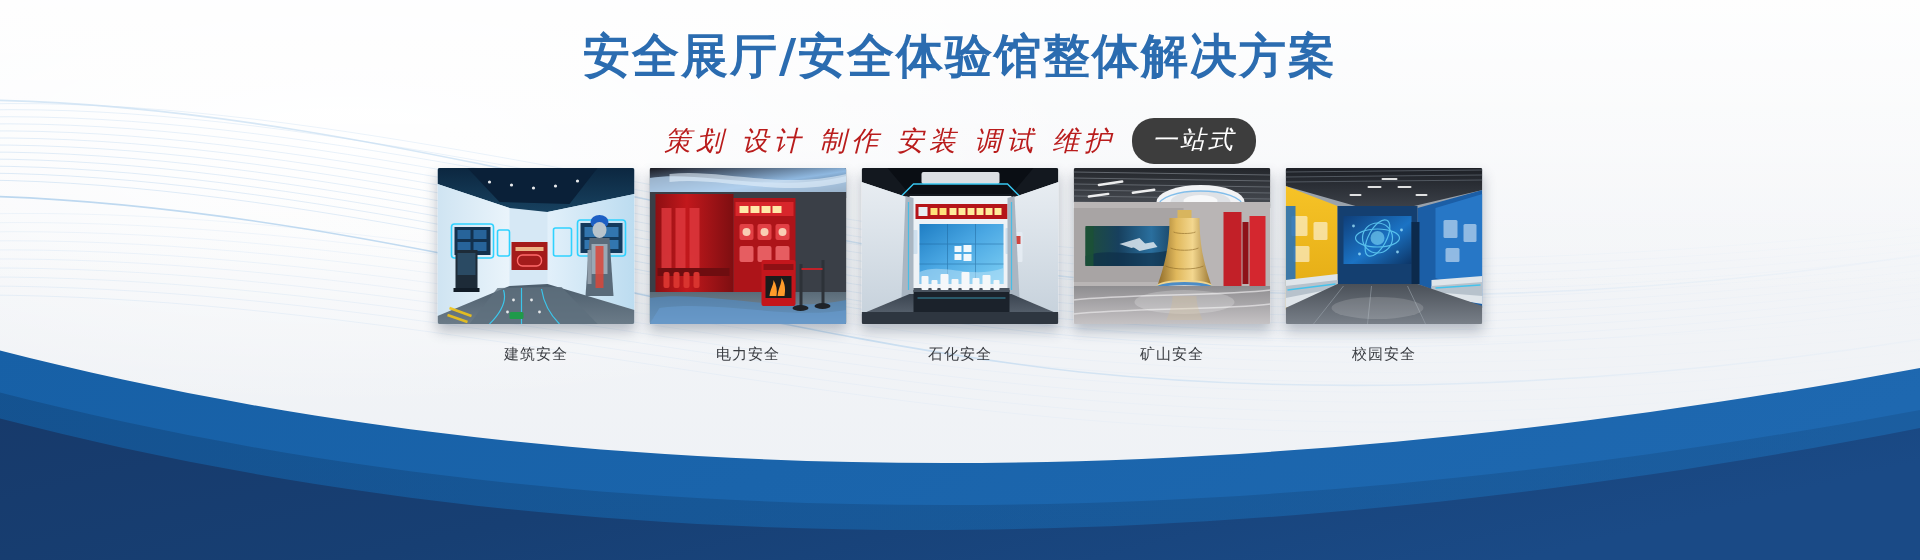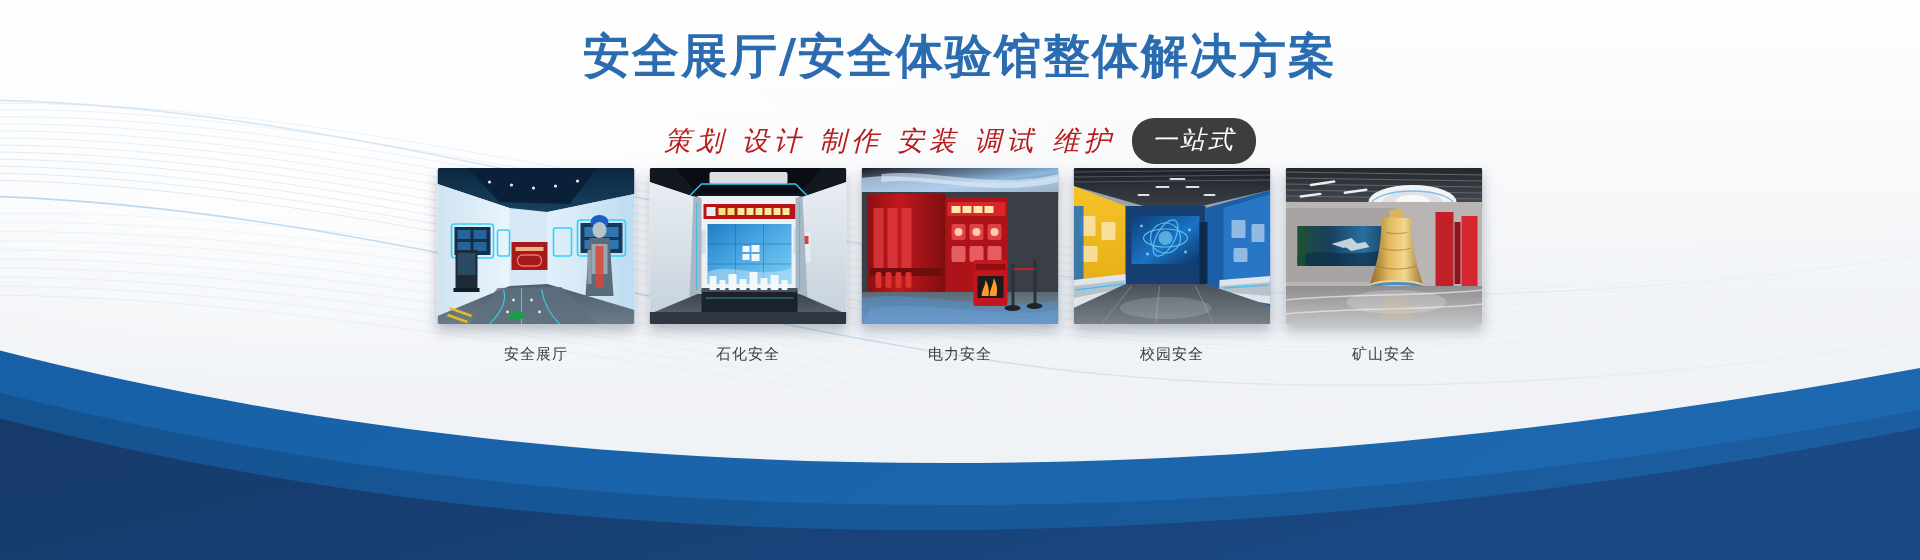--- a/index.html
+++ b/index.html
@@ -280,21 +280,109 @@
                 <circle cx="102" cy="144" r="1.4"></circle>
             </g>
 
             <g stroke="#f0c419" stroke-width="2.4" opacity="0.9">
               <path d="M12,140 L34,148"></path>
                 <path d="M10,147 L30,154"></path>
             </g>
             <rect x="72" y="144" width="14" height="7" rx="1.5" fill="#1f9a4a"></rect>
           </svg>
         </div>
-        <div class="caption">安全展厅</div>
+        <div class="caption">建筑安全</div>
+      </div>
+
+      <div class="card">
+        <div class="thumb">
+          <svg viewBox="0 0 197 156" preserveAspectRatio="none">
+            <defs>
+              <linearGradient id="c2red" x1="0" y1="0" x2="1" y2="0">
+                <stop offset="0%" stop-color="#8d0f12"></stop>
+                  <stop offset="40%" stop-color="#c2181c"></stop>
+                  <stop offset="100%" stop-color="#7d0e11"></stop>
+              </linearGradient>
+              <linearGradient id="c2floor" x1="0" y1="0" x2="0" y2="1">
+                <stop offset="0%" stop-color="#5a6b78"></stop>
+                  <stop offset="100%" stop-color="#8496a3"></stop>
+              </linearGradient>
+              <linearGradient id="c2ceil" x1="0" y1="0" x2="1" y2="1">
+                <stop offset="0%" stop-color="#1a1a22"></stop>
+                  <stop offset="55%" stop-color="#8fb8e0"></stop>
+                  <stop offset="100%" stop-color="#232a33"></stop>
+              </linearGradient>
+            </defs>
+            <rect width="197" height="156" fill="#2a2f36"></rect>
+
+            <polygon points="0,0 197,0 197,30 0,24" fill="url(#c2ceil)"></polygon>
+            <path d="M0,10 C 50,2 120,26 197,8 L197,28 C 120,44 50,20 0,28 Z" fill="#b9d6f0" opacity="0.75"></path>
+            <path d="M20,6 C 70,0 130,22 197,6 L197,14 C 130,30 70,8 20,14 Z" fill="#e5f0fa" opacity="0.6"></path>
+
+            <rect x="0" y="24" width="197" height="100" fill="#3a3f47"></rect>
+
+            <rect x="6" y="26" width="78" height="100" fill="url(#c2red)"></rect>
+            <rect x="84" y="30" width="62" height="94" fill="#ad1419"></rect>
+
+            <rect x="86" y="34" width="58" height="14" fill="#d8262b"></rect>
+            <g fill="#ffe9a8">
+              <rect x="90" y="38" width="9" height="7"></rect>
+                <rect x="101" y="38" width="9" height="7"></rect>
+              <rect x="112" y="38" width="9" height="7"></rect>
+                <rect x="123" y="38" width="9" height="7"></rect>
+            </g>
+
+            <g>
+              <rect x="90" y="56" width="14" height="16" rx="2" fill="#e8454a" opacity="0.9"></rect>
+              <rect x="108" y="56" width="14" height="16" rx="2" fill="#e8454a" opacity="0.9"></rect>
+              <rect x="126" y="56" width="14" height="16" rx="2" fill="#e8454a" opacity="0.9"></rect>
+              <rect x="90" y="78" width="14" height="16" rx="2" fill="#f06a6e" opacity="0.85"></rect>
+              <rect x="108" y="78" width="14" height="16" rx="2" fill="#f06a6e" opacity="0.85"></rect>
+              <rect x="126" y="78" width="14" height="16" rx="2" fill="#f06a6e" opacity="0.85"></rect>
+              <circle cx="97" cy="64" r="4" fill="#fff0d0" opacity="0.8"></circle>
+              <circle cx="115" cy="64" r="4" fill="#fff0d0" opacity="0.8"></circle>
+              <circle cx="133" cy="64" r="4" fill="#fff0d0" opacity="0.8"></circle>
+            </g>
+
+            <g fill="#e03a3f" opacity="0.8">
+              <rect x="12" y="40" width="10" height="60"></rect>
+              <rect x="26" y="40" width="10" height="60"></rect>
+              <rect x="40" y="40" width="10" height="60"></rect>
+            </g>
+            <rect x="8" y="100" width="72" height="8" fill="#6e0d10"></rect>
+
+            <g fill="#d9342f">
+              <rect x="14" y="104" width="6" height="16" rx="2"></rect>
+              <rect x="24" y="104" width="6" height="16" rx="2"></rect>
+              <rect x="34" y="104" width="6" height="16" rx="2"></rect>
+              <rect x="44" y="104" width="6" height="16" rx="2"></rect>
+            </g>
+
+            <polygon points="0,124 197,124 197,156 0,156" fill="url(#c2floor)"></polygon>
+            <path d="M0,130 C 60,122 130,146 197,132 L197,156 L0,156 Z" fill="#4e8fd0" opacity="0.55"></path>
+            <path d="M10,140 C 70,132 140,152 197,142 L197,156 L0,156 Z" fill="#6ba3dd" opacity="0.4"></path>
+
+            <rect x="112" y="92" width="34" height="46" rx="2" fill="#c4161c"></rect>
+            <rect x="116" y="108" width="26" height="22" fill="#1b1b1b"></rect>
+            <g fill="#ff9b2a">
+              <path d="M120,128 C 121,120 124,118 124,112 C 127,117 128,122 127,128 Z"></path>
+              <path d="M128,128 C 129,119 132,117 132,110 C 136,116 136,122 135,128 Z"></path>
+            </g>
+            <rect x="114" y="96" width="30" height="6" fill="#8f1014"></rect>
+
+            <g>
+              <rect x="150" y="96" width="3" height="42" fill="#2d3238"></rect>
+              <ellipse cx="151" cy="140" rx="8" ry="3" fill="#1f2328"></ellipse>
+              <rect x="172" y="92" width="3" height="44" fill="#2d3238"></rect>
+              <ellipse cx="173" cy="138" rx="8" ry="3" fill="#1f2328"></ellipse>
+              <rect x="152" y="100" width="21" height="2" fill="#c0222a"></rect>
+            </g>
+          </svg>
+        </div>
+        <div class="caption">电力安全</div>
       </div>
 
       <div class="card">
         <div class="thumb">
           <svg viewBox="0 0 197 156" preserveAspectRatio="none">
             <defs>
               <linearGradient id="c3screen" x1="0" y1="0" x2="1" y2="1">
                 <stop offset="0%" stop-color="#1f7ec4"></stop>
                   <stop offset="45%" stop-color="#4aa7e3"></stop>
                   <stop offset="100%" stop-color="#7fd0f4"></stop>
@@ -385,202 +473,20 @@
             </g>
           </svg>
         </div>
         <div class="caption">石化安全</div>
       </div>
 
       <div class="card">
         <div class="thumb">
           <svg viewBox="0 0 197 156" preserveAspectRatio="none">
             <defs>
-              <linearGradient id="c2red" x1="0" y1="0" x2="1" y2="0">
-                <stop offset="0%" stop-color="#8d0f12"></stop>
-                  <stop offset="40%" stop-color="#c2181c"></stop>
-                  <stop offset="100%" stop-color="#7d0e11"></stop>
-              </linearGradient>
-              <linearGradient id="c2floor" x1="0" y1="0" x2="0" y2="1">
-                <stop offset="0%" stop-color="#5a6b78"></stop>
-                  <stop offset="100%" stop-color="#8496a3"></stop>
-              </linearGradient>
-              <linearGradient id="c2ceil" x1="0" y1="0" x2="1" y2="1">
-                <stop offset="0%" stop-color="#1a1a22"></stop>
-                  <stop offset="55%" stop-color="#8fb8e0"></stop>
-                  <stop offset="100%" stop-color="#232a33"></stop>
-              </linearGradient>
-            </defs>
-            <rect width="197" height="156" fill="#2a2f36"></rect>
-
-            <polygon points="0,0 197,0 197,30 0,24" fill="url(#c2ceil)"></polygon>
-            <path d="M0,10 C 50,2 120,26 197,8 L197,28 C 120,44 50,20 0,28 Z" fill="#b9d6f0" opacity="0.75"></path>
-            <path d="M20,6 C 70,0 130,22 197,6 L197,14 C 130,30 70,8 20,14 Z" fill="#e5f0fa" opacity="0.6"></path>
-
-            <rect x="0" y="24" width="197" height="100" fill="#3a3f47"></rect>
-
-            <rect x="6" y="26" width="78" height="100" fill="url(#c2red)"></rect>
-            <rect x="84" y="30" width="62" height="94" fill="#ad1419"></rect>
-
-            <rect x="86" y="34" width="58" height="14" fill="#d8262b"></rect>
-            <g fill="#ffe9a8">
-              <rect x="90" y="38" width="9" height="7"></rect>
-                <rect x="101" y="38" width="9" height="7"></rect>
-              <rect x="112" y="38" width="9" height="7"></rect>
-                <rect x="123" y="38" width="9" height="7"></rect>
-            </g>
-
-            <g>
-              <rect x="90" y="56" width="14" height="16" rx="2" fill="#e8454a" opacity="0.9"></rect>
-              <rect x="108" y="56" width="14" height="16" rx="2" fill="#e8454a" opacity="0.9"></rect>
-              <rect x="126" y="56" width="14" height="16" rx="2" fill="#e8454a" opacity="0.9"></rect>
-              <rect x="90" y="78" width="14" height="16" rx="2" fill="#f06a6e" opacity="0.85"></rect>
-              <rect x="108" y="78" width="14" height="16" rx="2" fill="#f06a6e" opacity="0.85"></rect>
-              <rect x="126" y="78" width="14" height="16" rx="2" fill="#f06a6e" opacity="0.85"></rect>
-              <circle cx="97" cy="64" r="4" fill="#fff0d0" opacity="0.8"></circle>
-              <circle cx="115" cy="64" r="4" fill="#fff0d0" opacity="0.8"></circle>
-              <circle cx="133" cy="64" r="4" fill="#fff0d0" opacity="0.8"></circle>
-            </g>
-
-            <g fill="#e03a3f" opacity="0.8">
-              <rect x="12" y="40" width="10" height="60"></rect>
-              <rect x="26" y="40" width="10" height="60"></rect>
-              <rect x="40" y="40" width="10" height="60"></rect>
-            </g>
-            <rect x="8" y="100" width="72" height="8" fill="#6e0d10"></rect>
-
-            <g fill="#d9342f">
-              <rect x="14" y="104" width="6" height="16" rx="2"></rect>
-              <rect x="24" y="104" width="6" height="16" rx="2"></rect>
-              <rect x="34" y="104" width="6" height="16" rx="2"></rect>
-              <rect x="44" y="104" width="6" height="16" rx="2"></rect>
-            </g>
-
-            <polygon points="0,124 197,124 197,156 0,156" fill="url(#c2floor)"></polygon>
-            <path d="M0,130 C 60,122 130,146 197,132 L197,156 L0,156 Z" fill="#4e8fd0" opacity="0.55"></path>
-            <path d="M10,140 C 70,132 140,152 197,142 L197,156 L0,156 Z" fill="#6ba3dd" opacity="0.4"></path>
-
-            <rect x="112" y="92" width="34" height="46" rx="2" fill="#c4161c"></rect>
-            <rect x="116" y="108" width="26" height="22" fill="#1b1b1b"></rect>
-            <g fill="#ff9b2a">
-              <path d="M120,128 C 121,120 124,118 124,112 C 127,117 128,122 127,128 Z"></path>
-              <path d="M128,128 C 129,119 132,117 132,110 C 136,116 136,122 135,128 Z"></path>
-            </g>
-            <rect x="114" y="96" width="30" height="6" fill="#8f1014"></rect>
-
-            <g>
-              <rect x="150" y="96" width="3" height="42" fill="#2d3238"></rect>
-              <ellipse cx="151" cy="140" rx="8" ry="3" fill="#1f2328"></ellipse>
-              <rect x="172" y="92" width="3" height="44" fill="#2d3238"></rect>
-              <ellipse cx="173" cy="138" rx="8" ry="3" fill="#1f2328"></ellipse>
-              <rect x="152" y="100" width="21" height="2" fill="#c0222a"></rect>
-            </g>
-          </svg>
-        </div>
-        <div class="caption">电力安全</div>
-      </div>
-
-      <div class="card">
-        <div class="thumb">
-          <svg viewBox="0 0 197 156" preserveAspectRatio="none">
-            <defs>
-              <linearGradient id="c5floor" x1="0" y1="0" x2="0" y2="1">
-                <stop offset="0%" stop-color="#4a5058"></stop>
-                  <stop offset="100%" stop-color="#787f88"></stop>
-              </linearGradient>
-              <linearGradient id="c5ceil" x1="0" y1="0" x2="0" y2="1">
-                <stop offset="0%" stop-color="#1d2026"></stop>
-                  <stop offset="100%" stop-color="#3c4149"></stop>
-              </linearGradient>
-              <linearGradient id="c5yellow" x1="0" y1="0" x2="0" y2="1">
-                <stop offset="0%" stop-color="#f6c327"></stop>
-                  <stop offset="100%" stop-color="#e2a912"></stop>
-              </linearGradient>
-              <linearGradient id="c5blue" x1="0" y1="0" x2="1" y2="1">
-                <stop offset="0%" stop-color="#0f3f7a"></stop>
-                  <stop offset="55%" stop-color="#1b73c4"></stop>
-                  <stop offset="100%" stop-color="#0d3566"></stop>
-              </linearGradient>
-            </defs>
-            <rect width="197" height="156" fill="#9aa2ab"></rect>
-
-            <polygon points="0,0 197,0 197,22 120,40 70,38 0,18" fill="url(#c5ceil)"></polygon>
-            <g stroke="#5d646d" stroke-width="1" opacity="0.8">
-              <path d="M0,4 L197,2"></path>
-                <path d="M0,9 L197,7"></path>
-                <path d="M0,14 L197,12"></path>
-            </g>
-            <g fill="#ffffff" opacity="0.85">
-              <rect x="96" y="10" width="16" height="2" rx="1"></rect>
-              <rect x="82" y="18" width="14" height="2" rx="1"></rect>
-              <rect x="112" y="18" width="14" height="2" rx="1"></rect>
-              <rect x="64" y="26" width="12" height="2" rx="1"></rect>
-              <rect x="130" y="26" width="12" height="2" rx="1"></rect>
-            </g>
-
-            <polygon points="0,18 52,38 52,116 0,142" fill="url(#c5yellow)"></polygon>
-            <g fill="#ffffff" opacity="0.55">
-              <rect x="6" y="48" width="16" height="20" rx="1.5"></rect>
-              <rect x="28" y="54" width="14" height="18" rx="1.5"></rect>
-              <rect x="8" y="78" width="16" height="16" rx="1.5"></rect>
-            </g>
-            <rect x="0" y="38" width="10" height="80" fill="#1d6fc0" opacity="0.85"></rect>
-
-            <polygon points="197,22 132,40 132,116 197,140" fill="#1b5ea6"></polygon>
-            <polygon points="197,26 150,40 150,110 197,128" fill="#2a7dce" opacity="0.8"></polygon>
-            <g fill="#d8e8f7" opacity="0.6">
-              <rect x="158" y="52" width="14" height="18" rx="1.5"></rect>
-              <rect x="178" y="56" width="13" height="18" rx="1.5"></rect>
-              <rect x="160" y="80" width="14" height="14" rx="1.5"></rect>
-            </g>
-
-            <rect x="52" y="38" width="80" height="78" fill="#143f70"></rect>
-            <rect x="58" y="48" width="68" height="48" fill="url(#c5blue)"></rect>
-            <g fill="none" stroke="#5fc9f2" stroke-width="1.2" opacity="0.9">
-              <circle cx="92" cy="70" r="15"></circle>
-              <ellipse cx="92" cy="70" rx="22" ry="9"></ellipse>
-              <ellipse cx="92" cy="70" rx="9" ry="20" transform="rotate(28 92 70)"></ellipse>
-            </g>
-            <circle cx="92" cy="70" r="7" fill="#7fd9f6" opacity="0.6"></circle>
-            <g fill="#9fe2fa" opacity="0.8">
-              <circle cx="68" cy="58" r="1.4"></circle>
-                <circle cx="116" cy="62" r="1.4"></circle>
-              <circle cx="74" cy="86" r="1.4"></circle>
-                <circle cx="112" cy="84" r="1.4"></circle>
-            </g>
-
-            <rect x="126" y="54" width="8" height="62" fill="#0c2a4c"></rect>
-
-            <polygon points="0,112 52,106 52,126 0,140" fill="#dfe5ea"></polygon>
-            <polygon points="0,118 52,112 52,120 0,130" fill="#b7c2cc"></polygon>
-            <g fill="none" stroke="#38c3f0" stroke-width="1.4" opacity="0.9">
-              <path d="M2,122 L50,116"></path>
-            </g>
-            <polygon points="197,108 146,112 146,128 197,136" fill="#dfe5ea"></polygon>
-            <polygon points="197,114 146,118 146,124 197,128" fill="#b7c2cc"></polygon>
-            <g fill="none" stroke="#38c3f0" stroke-width="1.4" opacity="0.9">
-              <path d="M150,120 L195,117"></path>
-            </g>
-
-            <polygon points="0,140 52,116 132,116 197,138 197,156 0,156" fill="url(#c5floor)"></polygon>
-            <g stroke="#99a2ab" stroke-width="1" opacity="0.6" fill="none">
-              <path d="M28,156 L58,118"></path>
-                <path d="M82,156 L86,118"></path>
-                <path d="M140,156 L122,118"></path>
-            </g>
-            <ellipse cx="92" cy="140" rx="46" ry="11" fill="#ffffff" opacity="0.15"></ellipse>
-          </svg>
-        </div>
-        <div class="caption">校园安全</div>
-      </div>
-
-      <div class="card">
-        <div class="thumb">
-          <svg viewBox="0 0 197 156" preserveAspectRatio="none">
-            <defs>
               <linearGradient id="c4bell" x1="0" y1="0" x2="1" y2="0">
                 <stop offset="0%" stop-color="#8d6a2a"></stop>
                   <stop offset="35%" stop-color="#e0b85c"></stop>
                 <stop offset="65%" stop-color="#f3d78f"></stop>
                   <stop offset="100%" stop-color="#9b7631"></stop>
               </linearGradient>
               <linearGradient id="c4floor" x1="0" y1="0" x2="0" y2="1">
                 <stop offset="0%" stop-color="#8e8d90"></stop>
                   <stop offset="100%" stop-color="#c5c2c4"></stop>
               </linearGradient>
@@ -654,15 +560,109 @@
               <path d="M0,146 C 54,140 150,142 197,136"></path>
             </g>
             <ellipse cx="111" cy="134" rx="50" ry="12" fill="#ffffff" opacity="0.22"></ellipse>
 
             <path d="M99,128 C 99,138 95,146 93,152 L129,152 C 127,146 123,138 123,128 Z" fill="#d8c08e" opacity="0.28"></path>
           </svg>
         </div>
         <div class="caption">矿山安全</div>
       </div>
 
+      <div class="card">
+        <div class="thumb">
+          <svg viewBox="0 0 197 156" preserveAspectRatio="none">
+            <defs>
+              <linearGradient id="c5floor" x1="0" y1="0" x2="0" y2="1">
+                <stop offset="0%" stop-color="#4a5058"></stop>
+                  <stop offset="100%" stop-color="#787f88"></stop>
+              </linearGradient>
+              <linearGradient id="c5ceil" x1="0" y1="0" x2="0" y2="1">
+                <stop offset="0%" stop-color="#1d2026"></stop>
+                  <stop offset="100%" stop-color="#3c4149"></stop>
+              </linearGradient>
+              <linearGradient id="c5yellow" x1="0" y1="0" x2="0" y2="1">
+                <stop offset="0%" stop-color="#f6c327"></stop>
+                  <stop offset="100%" stop-color="#e2a912"></stop>
+              </linearGradient>
+              <linearGradient id="c5blue" x1="0" y1="0" x2="1" y2="1">
+                <stop offset="0%" stop-color="#0f3f7a"></stop>
+                  <stop offset="55%" stop-color="#1b73c4"></stop>
+                  <stop offset="100%" stop-color="#0d3566"></stop>
+              </linearGradient>
+            </defs>
+            <rect width="197" height="156" fill="#9aa2ab"></rect>
+
+            <polygon points="0,0 197,0 197,22 120,40 70,38 0,18" fill="url(#c5ceil)"></polygon>
+            <g stroke="#5d646d" stroke-width="1" opacity="0.8">
+              <path d="M0,4 L197,2"></path>
+                <path d="M0,9 L197,7"></path>
+                <path d="M0,14 L197,12"></path>
+            </g>
+            <g fill="#ffffff" opacity="0.85">
+              <rect x="96" y="10" width="16" height="2" rx="1"></rect>
+              <rect x="82" y="18" width="14" height="2" rx="1"></rect>
+              <rect x="112" y="18" width="14" height="2" rx="1"></rect>
+              <rect x="64" y="26" width="12" height="2" rx="1"></rect>
+              <rect x="130" y="26" width="12" height="2" rx="1"></rect>
+            </g>
+
+            <polygon points="0,18 52,38 52,116 0,142" fill="url(#c5yellow)"></polygon>
+            <g fill="#ffffff" opacity="0.55">
+              <rect x="6" y="48" width="16" height="20" rx="1.5"></rect>
+              <rect x="28" y="54" width="14" height="18" rx="1.5"></rect>
+              <rect x="8" y="78" width="16" height="16" rx="1.5"></rect>
+            </g>
+            <rect x="0" y="38" width="10" height="80" fill="#1d6fc0" opacity="0.85"></rect>
+
+            <polygon points="197,22 132,40 132,116 197,140" fill="#1b5ea6"></polygon>
+            <polygon points="197,26 150,40 150,110 197,128" fill="#2a7dce" opacity="0.8"></polygon>
+            <g fill="#d8e8f7" opacity="0.6">
+              <rect x="158" y="52" width="14" height="18" rx="1.5"></rect>
+              <rect x="178" y="56" width="13" height="18" rx="1.5"></rect>
+              <rect x="160" y="80" width="14" height="14" rx="1.5"></rect>
+            </g>
+
+            <rect x="52" y="38" width="80" height="78" fill="#143f70"></rect>
+            <rect x="58" y="48" width="68" height="48" fill="url(#c5blue)"></rect>
+            <g fill="none" stroke="#5fc9f2" stroke-width="1.2" opacity="0.9">
+              <circle cx="92" cy="70" r="15"></circle>
+              <ellipse cx="92" cy="70" rx="22" ry="9"></ellipse>
+              <ellipse cx="92" cy="70" rx="9" ry="20" transform="rotate(28 92 70)"></ellipse>
+            </g>
+            <circle cx="92" cy="70" r="7" fill="#7fd9f6" opacity="0.6"></circle>
+            <g fill="#9fe2fa" opacity="0.8">
+              <circle cx="68" cy="58" r="1.4"></circle>
+                <circle cx="116" cy="62" r="1.4"></circle>
+              <circle cx="74" cy="86" r="1.4"></circle>
+                <circle cx="112" cy="84" r="1.4"></circle>
+            </g>
+
+            <rect x="126" y="54" width="8" height="62" fill="#0c2a4c"></rect>
+
+            <polygon points="0,112 52,106 52,126 0,140" fill="#dfe5ea"></polygon>
+            <polygon points="0,118 52,112 52,120 0,130" fill="#b7c2cc"></polygon>
+            <g fill="none" stroke="#38c3f0" stroke-width="1.4" opacity="0.9">
+              <path d="M2,122 L50,116"></path>
+            </g>
+            <polygon points="197,108 146,112 146,128 197,136" fill="#dfe5ea"></polygon>
+            <polygon points="197,114 146,118 146,124 197,128" fill="#b7c2cc"></polygon>
+            <g fill="none" stroke="#38c3f0" stroke-width="1.4" opacity="0.9">
+              <path d="M150,120 L195,117"></path>
+            </g>
+
+            <polygon points="0,140 52,116 132,116 197,138 197,156 0,156" fill="url(#c5floor)"></polygon>
+            <g stroke="#99a2ab" stroke-width="1" opacity="0.6" fill="none">
+              <path d="M28,156 L58,118"></path>
+                <path d="M82,156 L86,118"></path>
+                <path d="M140,156 L122,118"></path>
+            </g>
+            <ellipse cx="92" cy="140" rx="46" ry="11" fill="#ffffff" opacity="0.15"></ellipse>
+          </svg>
+        </div>
+        <div class="caption">校园安全</div>
+      </div>
+
     </div>
   </div>
 </div>
 
 </body></html>

